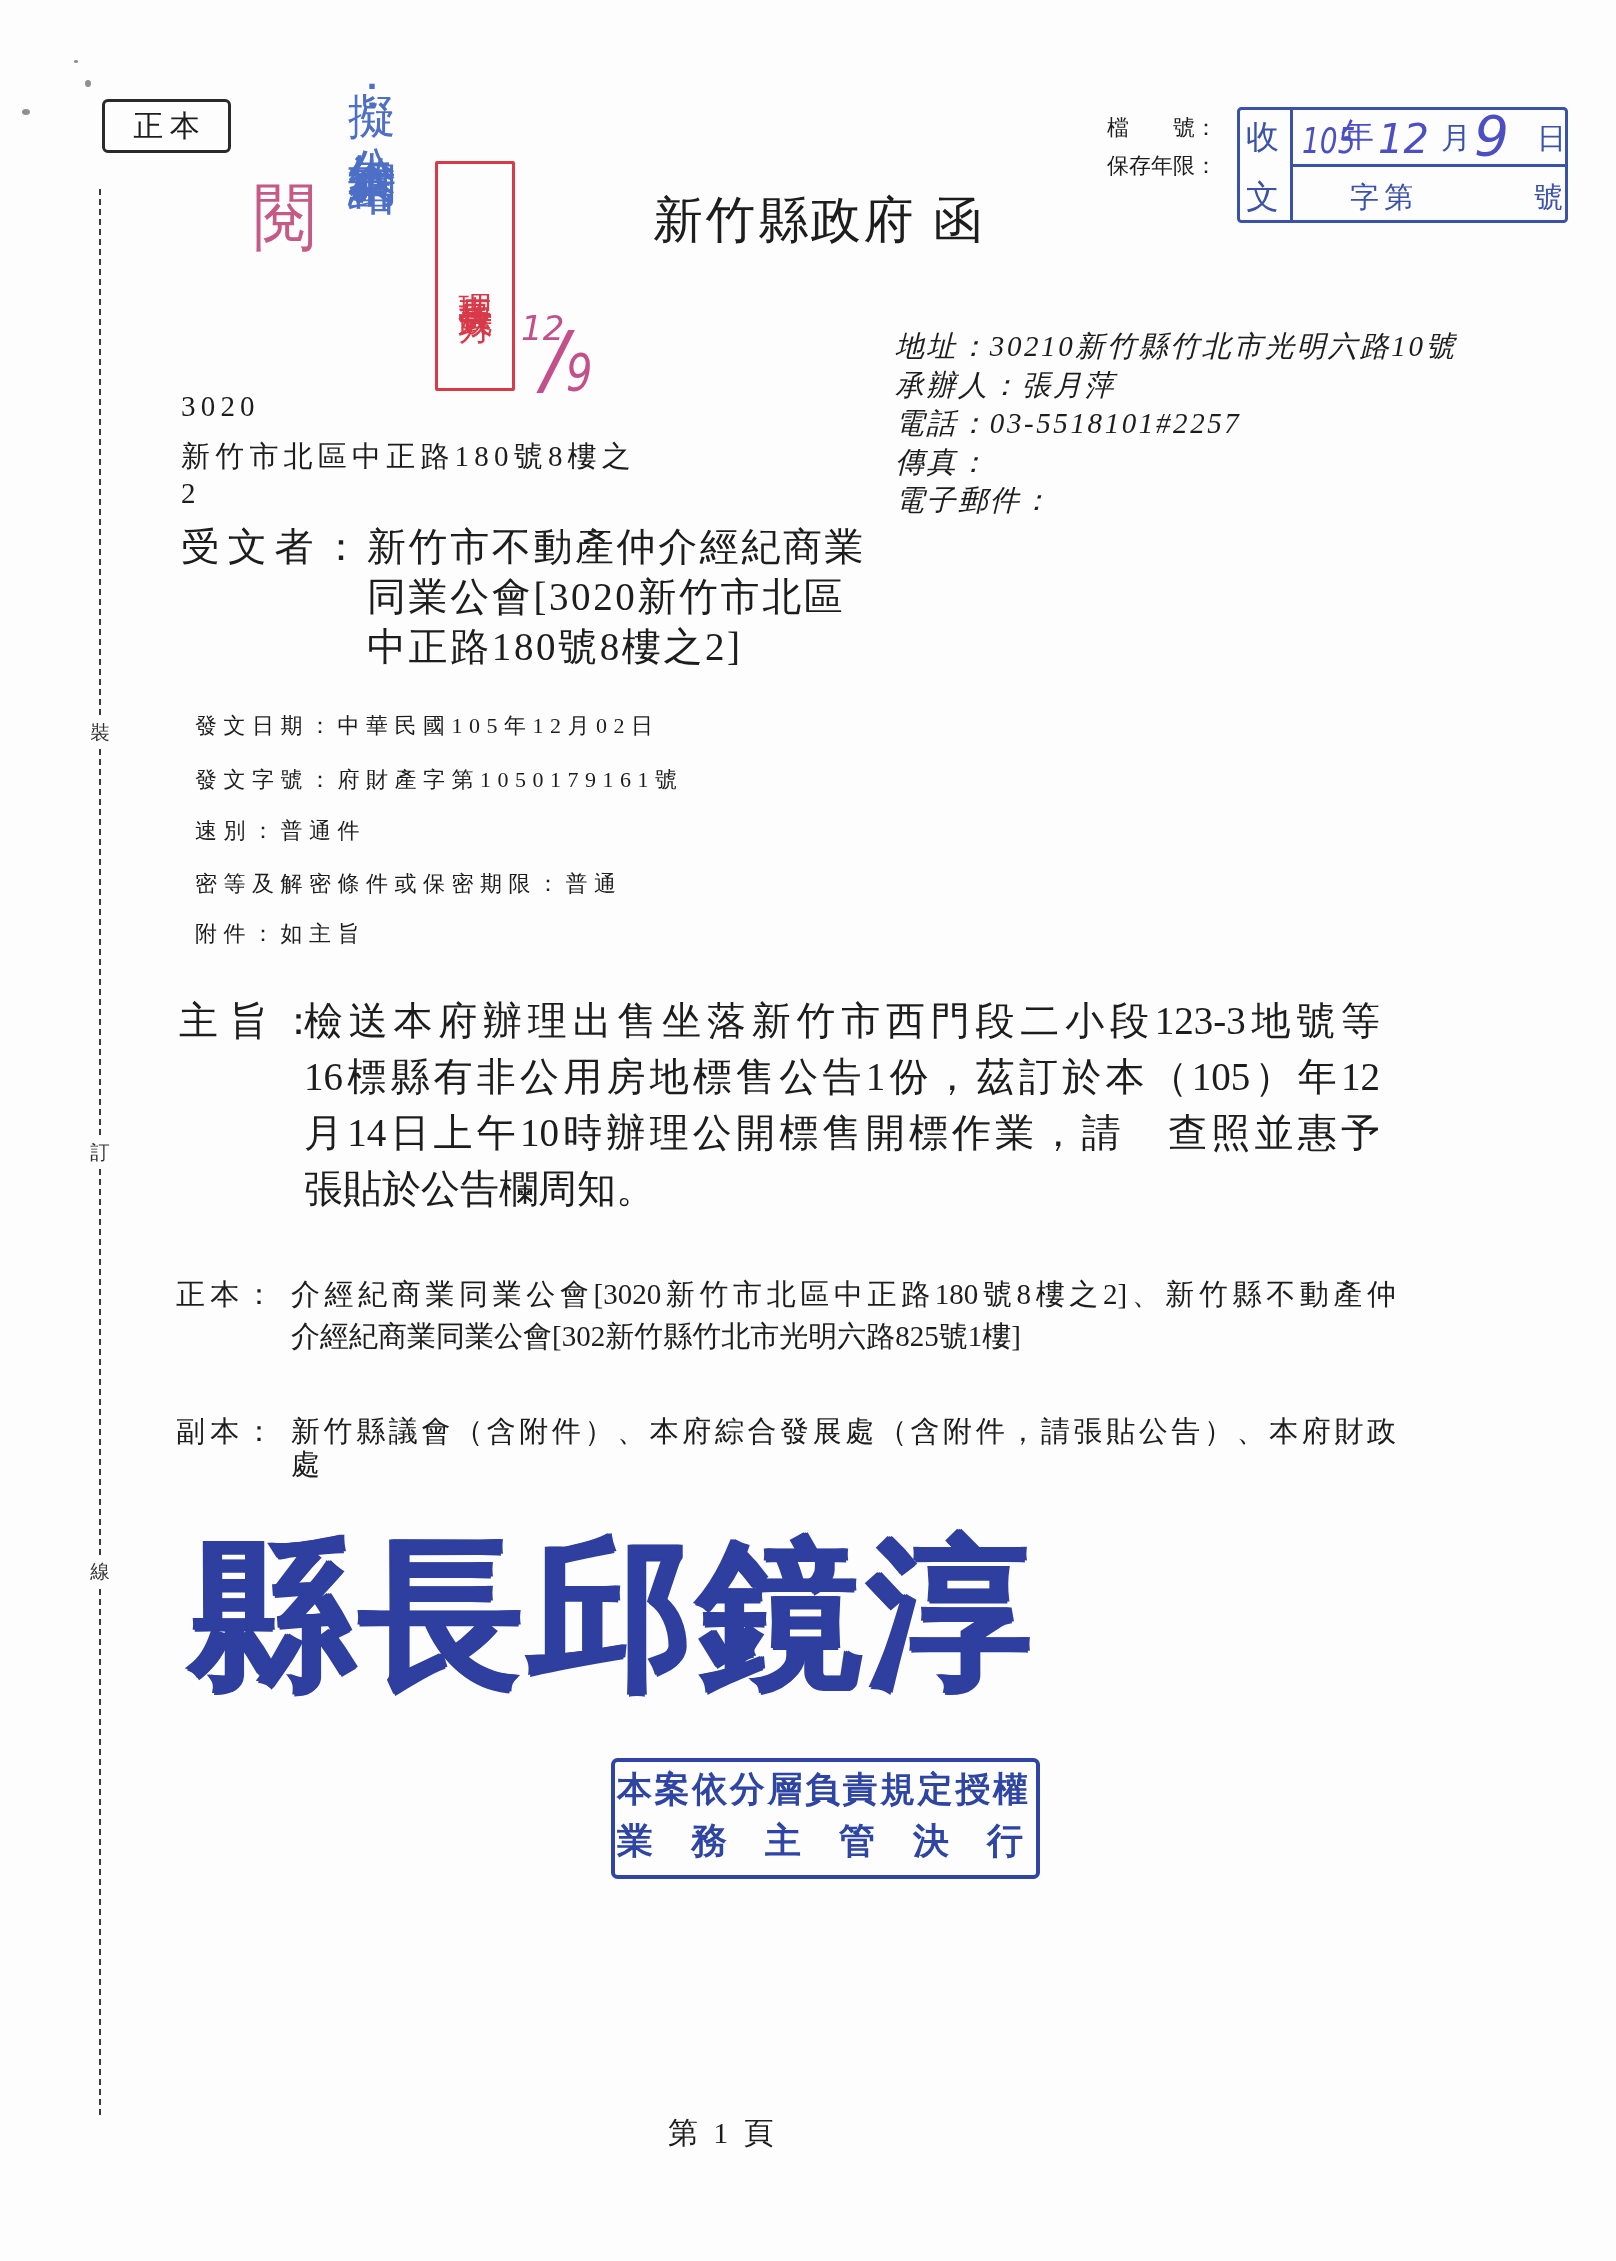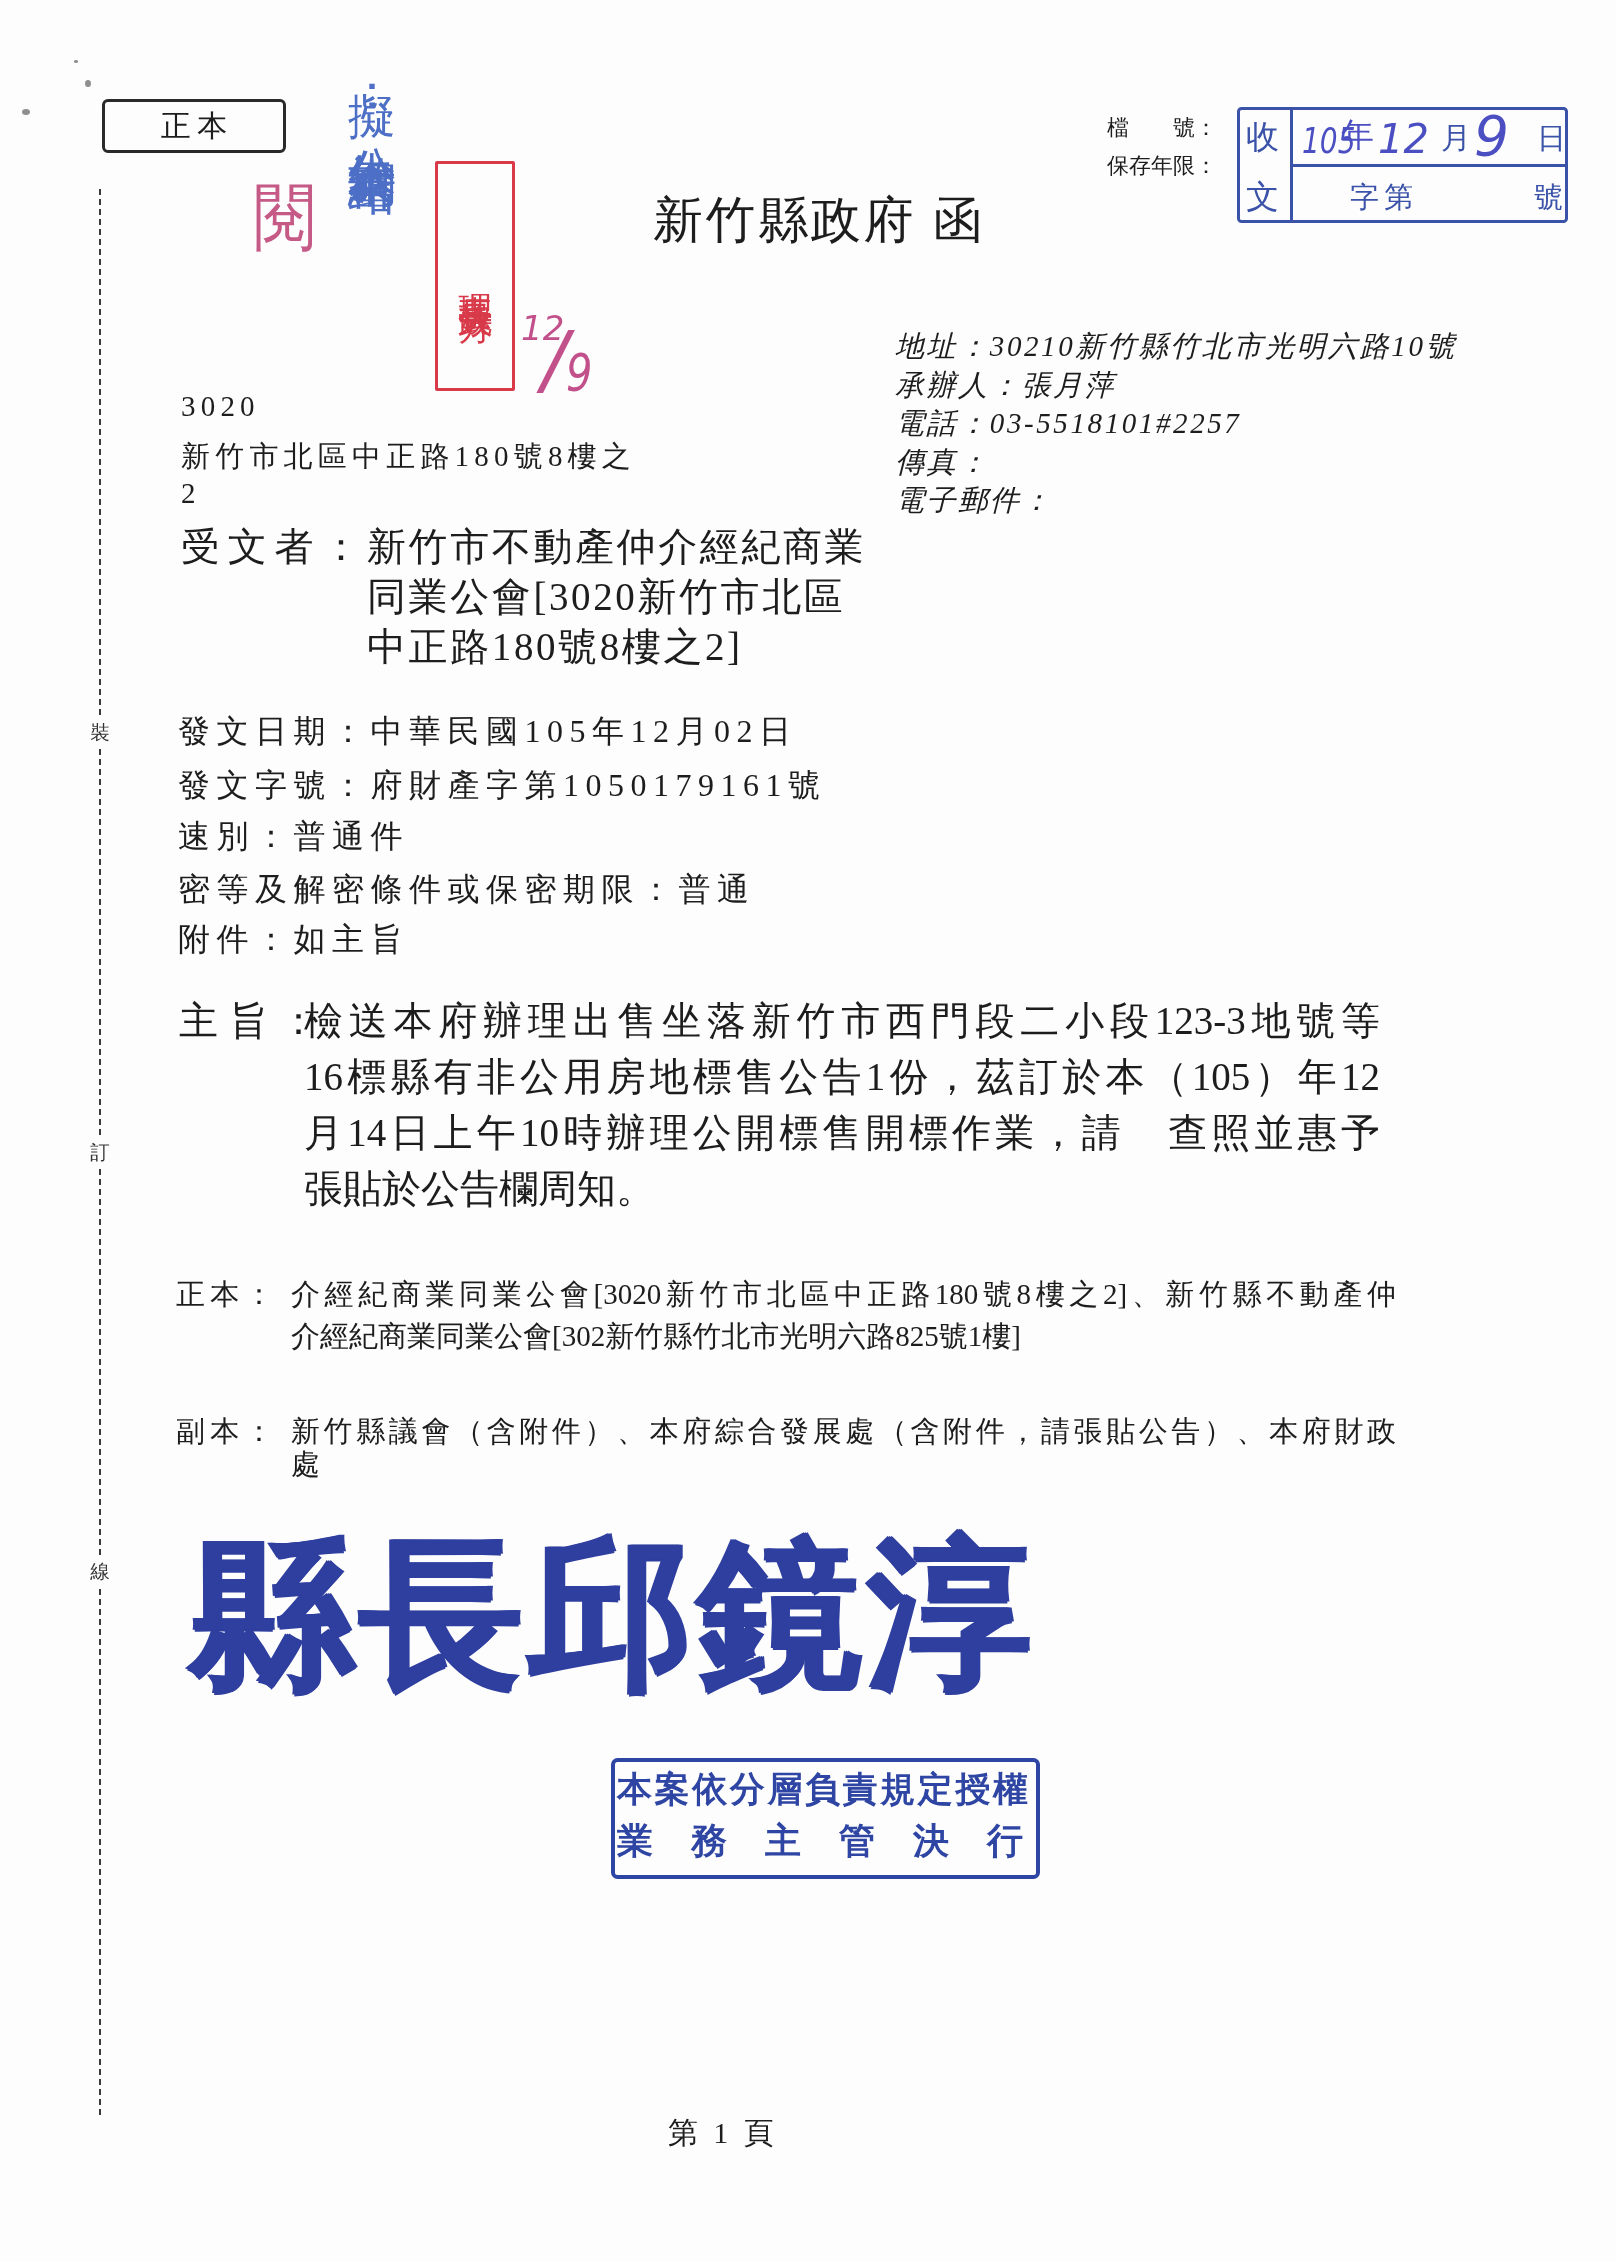--- a/index.html
+++ b/index.html
@@ -9,21 +9,21 @@
     background: #fdfdfd; color: #1d1d1d;
     font-family: "Liberation Serif", "DejaVu Serif", serif;
   }
   .abs { position: absolute; white-space: nowrap; line-height: 1; }
 
   
   .speck { position: absolute; background: #8f8f8f; border-radius: 50%; }
 
   
   .copy-badge {
-    position: absolute; left: 102px; top: 99px; width: 184px; height: 54px;
+    position: absolute; left: 102px; top: 99px; width: 129px; height: 54px;
     border: 3.3px solid #2a2a2a; border-radius: 5.9px;
     display: flex; align-items: center; justify-content: center;
     font-size: 30px; letter-spacing: 6.5px; padding-left: 6.5px; line-height: 1;
   }
 
   
   .bind-line { position: absolute; left: 99px; top: 189px; height: 1926px; border-left: 2px dashed #3a3a3a; }
   .bind-label {
     position: absolute; left: 85px; width: 30px; height: 30px; background: #fdfdfd;
     display: flex; align-items: center; justify-content: center;
@@ -65,21 +65,21 @@
     border: 3.9px solid #3a52a8; border-radius: 4.6px;
   }
   .receipt-vdiv { position: absolute; left: 1290px; top: 107px; width: 3.3px; height: 116px; background: #3a52a8; }
   .receipt-hdiv { position: absolute; left: 1290px; top: 164px; width: 278px; height: 3.3px; background: #3a52a8; }
 
   
   .addr { left: 181px; font-size: 29px; letter-spacing: 5.2px; }
   .contact { left: 895px; font-size: 29px; letter-spacing: 2.6px; font-style: italic; }
   .recip-label { left: 181px; top: 527px; font-size: 39px; letter-spacing: 7.8px; }
   .recip-line { left: 367px; font-size: 39px; letter-spacing: 2.6px; text-align: right; }
-  .info { left: 178px; font-size: 32px; letter-spacing: 6.5px; }
+  .info { left: 195px; font-size: 22px; letter-spacing: 6.5px; }
 
   .subject-label { position: absolute; left: 179px; top: 993px; font-size: 39px; letter-spacing: 11px; line-height: 56px; white-space: nowrap; }
   .subject-body { position: absolute; left: 304px; top: 993px; width: 1076px; font-size: 39px; }
   .subject-body .ln { height: 56px; line-height: 56px; }
 
   .dist-label { position: absolute; left: 176px; font-size: 29px; letter-spacing: 5.2px; white-space: nowrap; }
   .dist-body { position: absolute; left: 291px; width: 1105px; font-size: 29px; }
   .dist-orig .ln { height: 42px; line-height: 42px; }
   .dist-copy .ln { height: 33px; line-height: 33px; }
 

